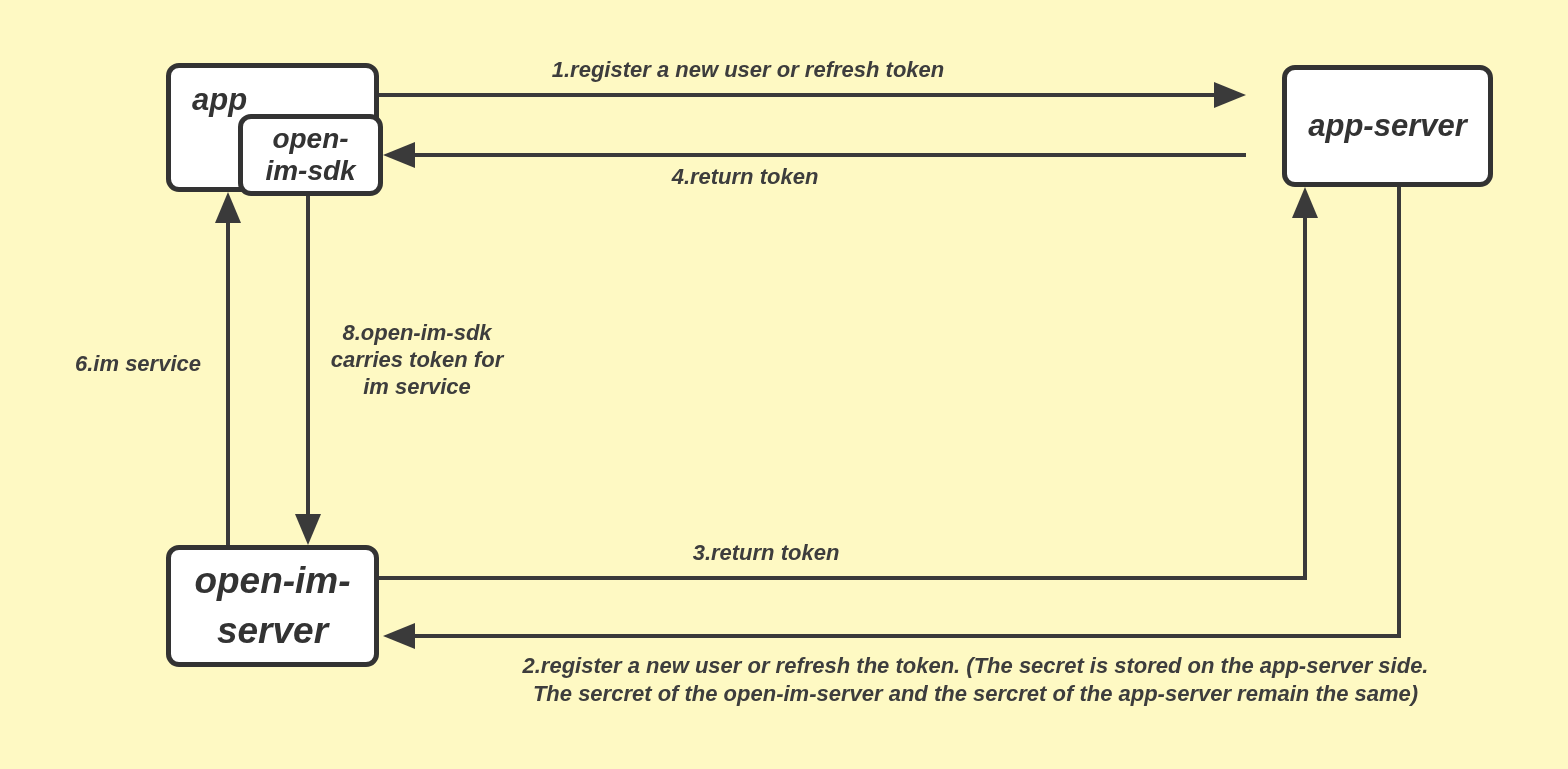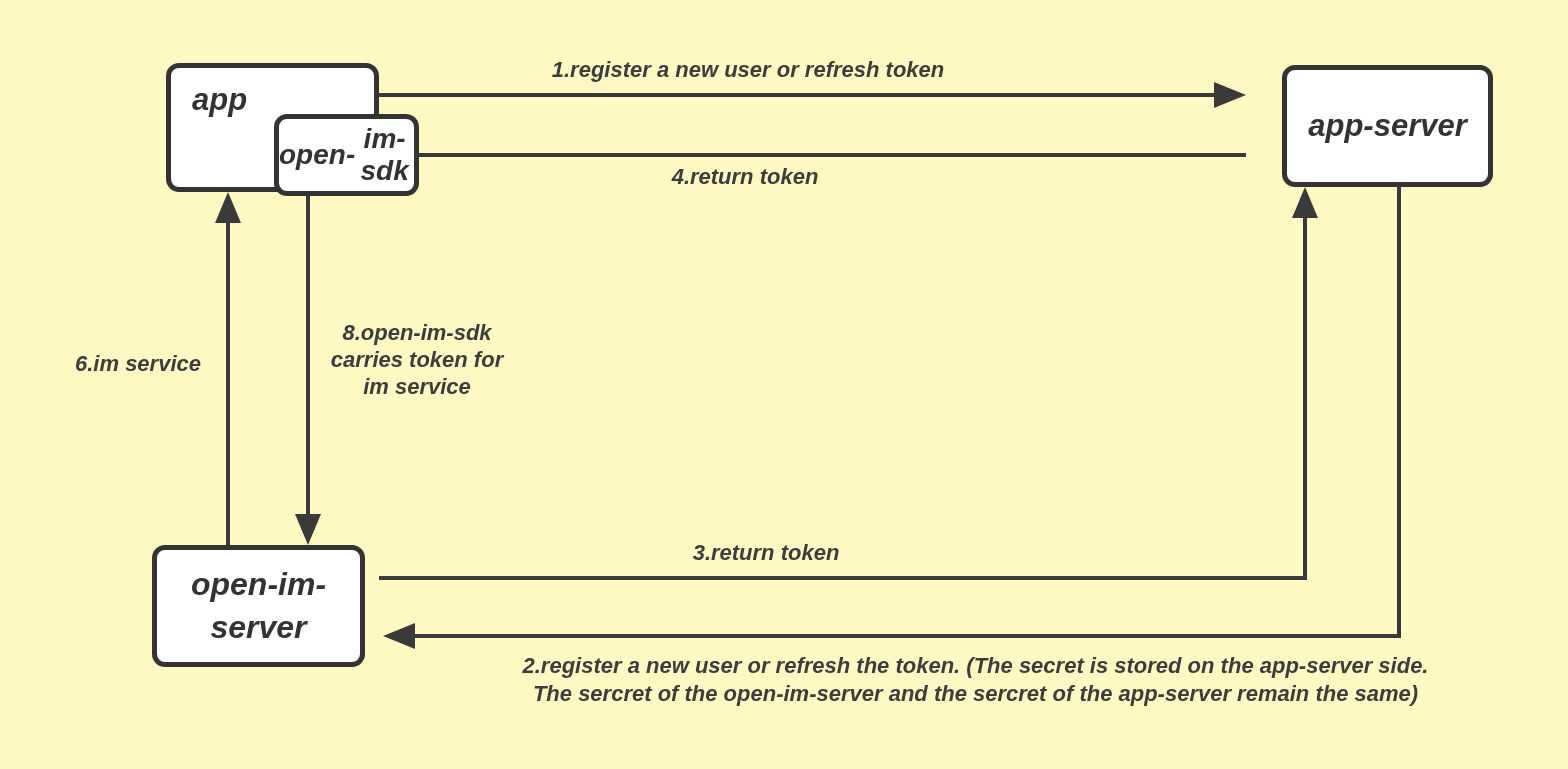--- a/index.html
+++ b/index.html
@@ -17,27 +17,27 @@
     background:#ffffff;
     border:5px solid #333333;
     border-radius:13px;
     box-sizing:border-box;
     color:#333333;
     font-weight:700;
   }
   .node-app{left:166px;top:63px;width:213px;height:129px;font-size:31px;}
   .node-app .node-label{position:absolute;left:21px;top:14px;}
   .node-sdk{left:238px;top:114px;width:145px;height:82px;z-index:2;
-    display:flex;flex-direction:row;align-items:center;justify-content:center;
-    font-size:28px;line-height:1.15;text-align:center;margin-left:36px;}
+    display:flex;flex-direction:column;align-items:center;justify-content:center;
+    font-size:28px;line-height:1.15;text-align:center;}
   .node-app-server{left:1246px;top:65px;width:211px;height:122px;
     display:flex;align-items:center;justify-content:center;font-size:31px;margin-left:36px;}
-  .node-im-server{left:152px;top:545px;width:213px;height:122px;
+  .node-im-server{left:166px;top:545px;width:213px;height:122px;
     display:flex;flex-direction:column;align-items:center;justify-content:center;
-    font-size:32px;line-height:1.35;text-align:center;}
+    font-size:37px;line-height:1.35;text-align:center;}
   
   .line{position:absolute;background:#3a3a3a;}
   .l1 {left:379px; top:93px;  width:837px; height:4px;}
   .l4 {left:413px; top:153px; width:833px; height:4px;}
   .l6 {left:226px; top:220px; width:4px;  height:325px;}
   .l5 {left:306px; top:196px; width:4px;  height:321px;}
   .l3h{left:379px; top:576px; width:928px; height:4px;}
   .l3v{left:1303px;top:215px; width:4px;  height:365px;}
   .l2v{left:1397px;top:187px; width:4px;  height:451px;}
   .l2h{left:413px; top:634px; width:988px; height:4px;}

